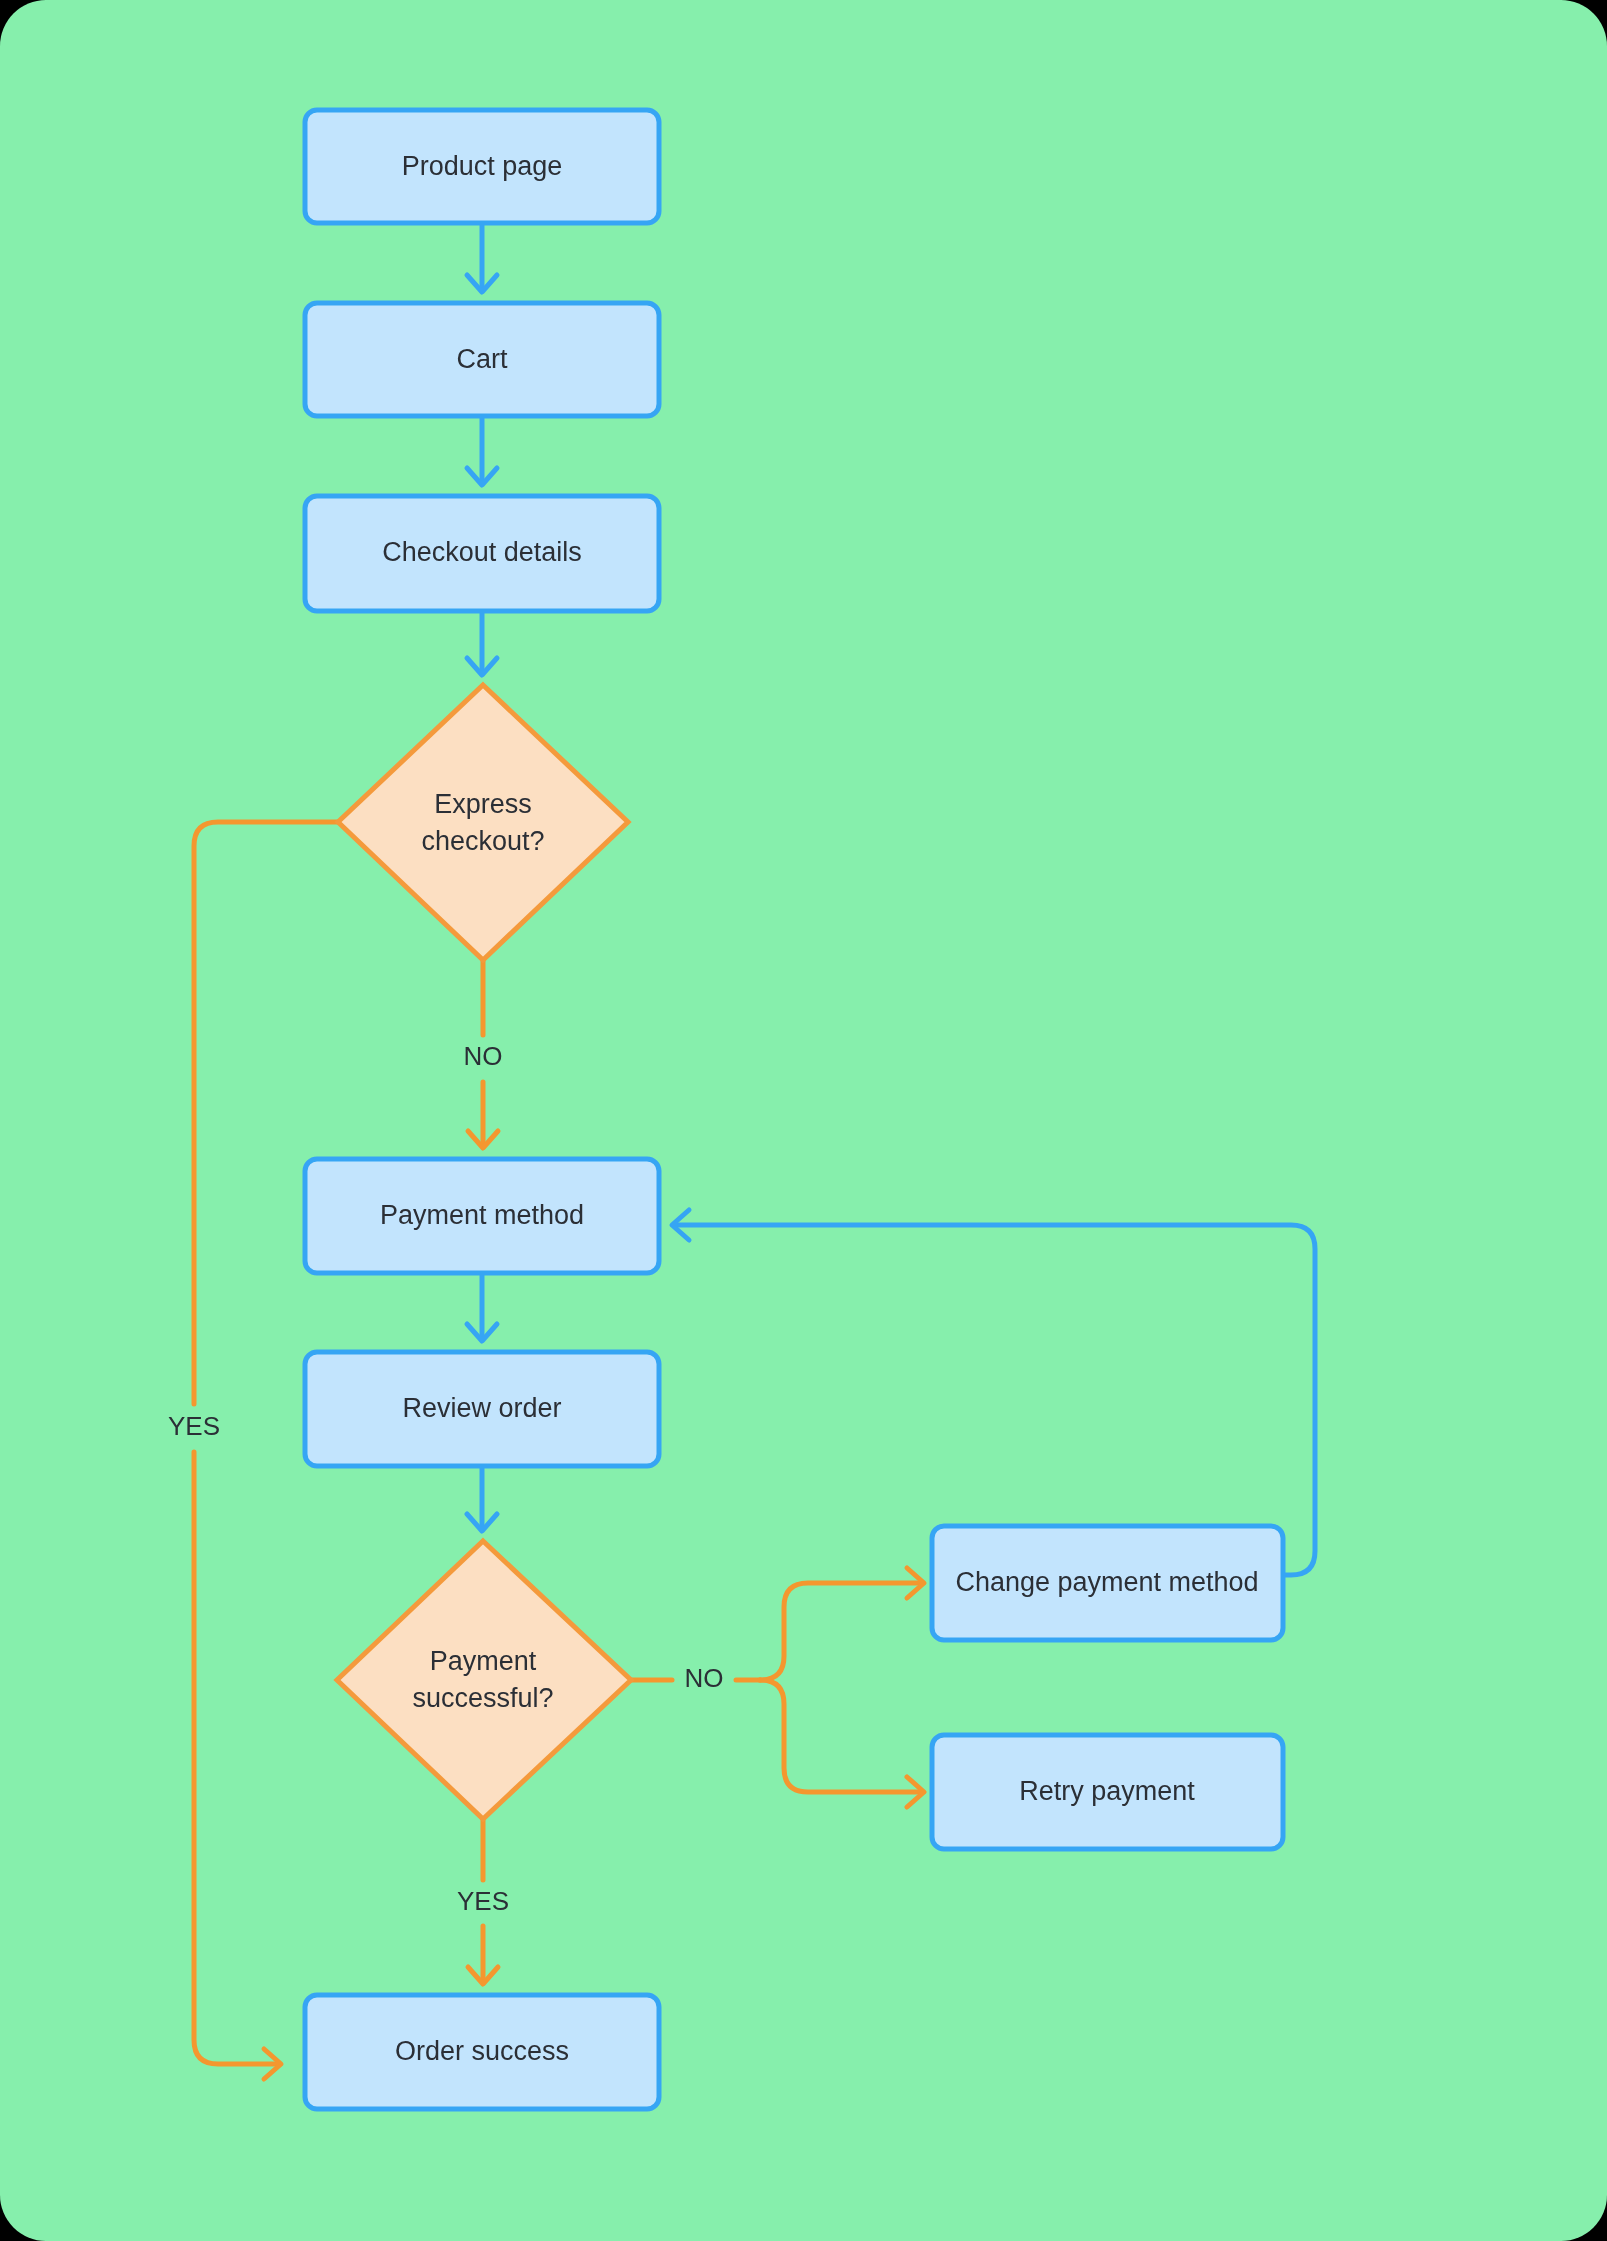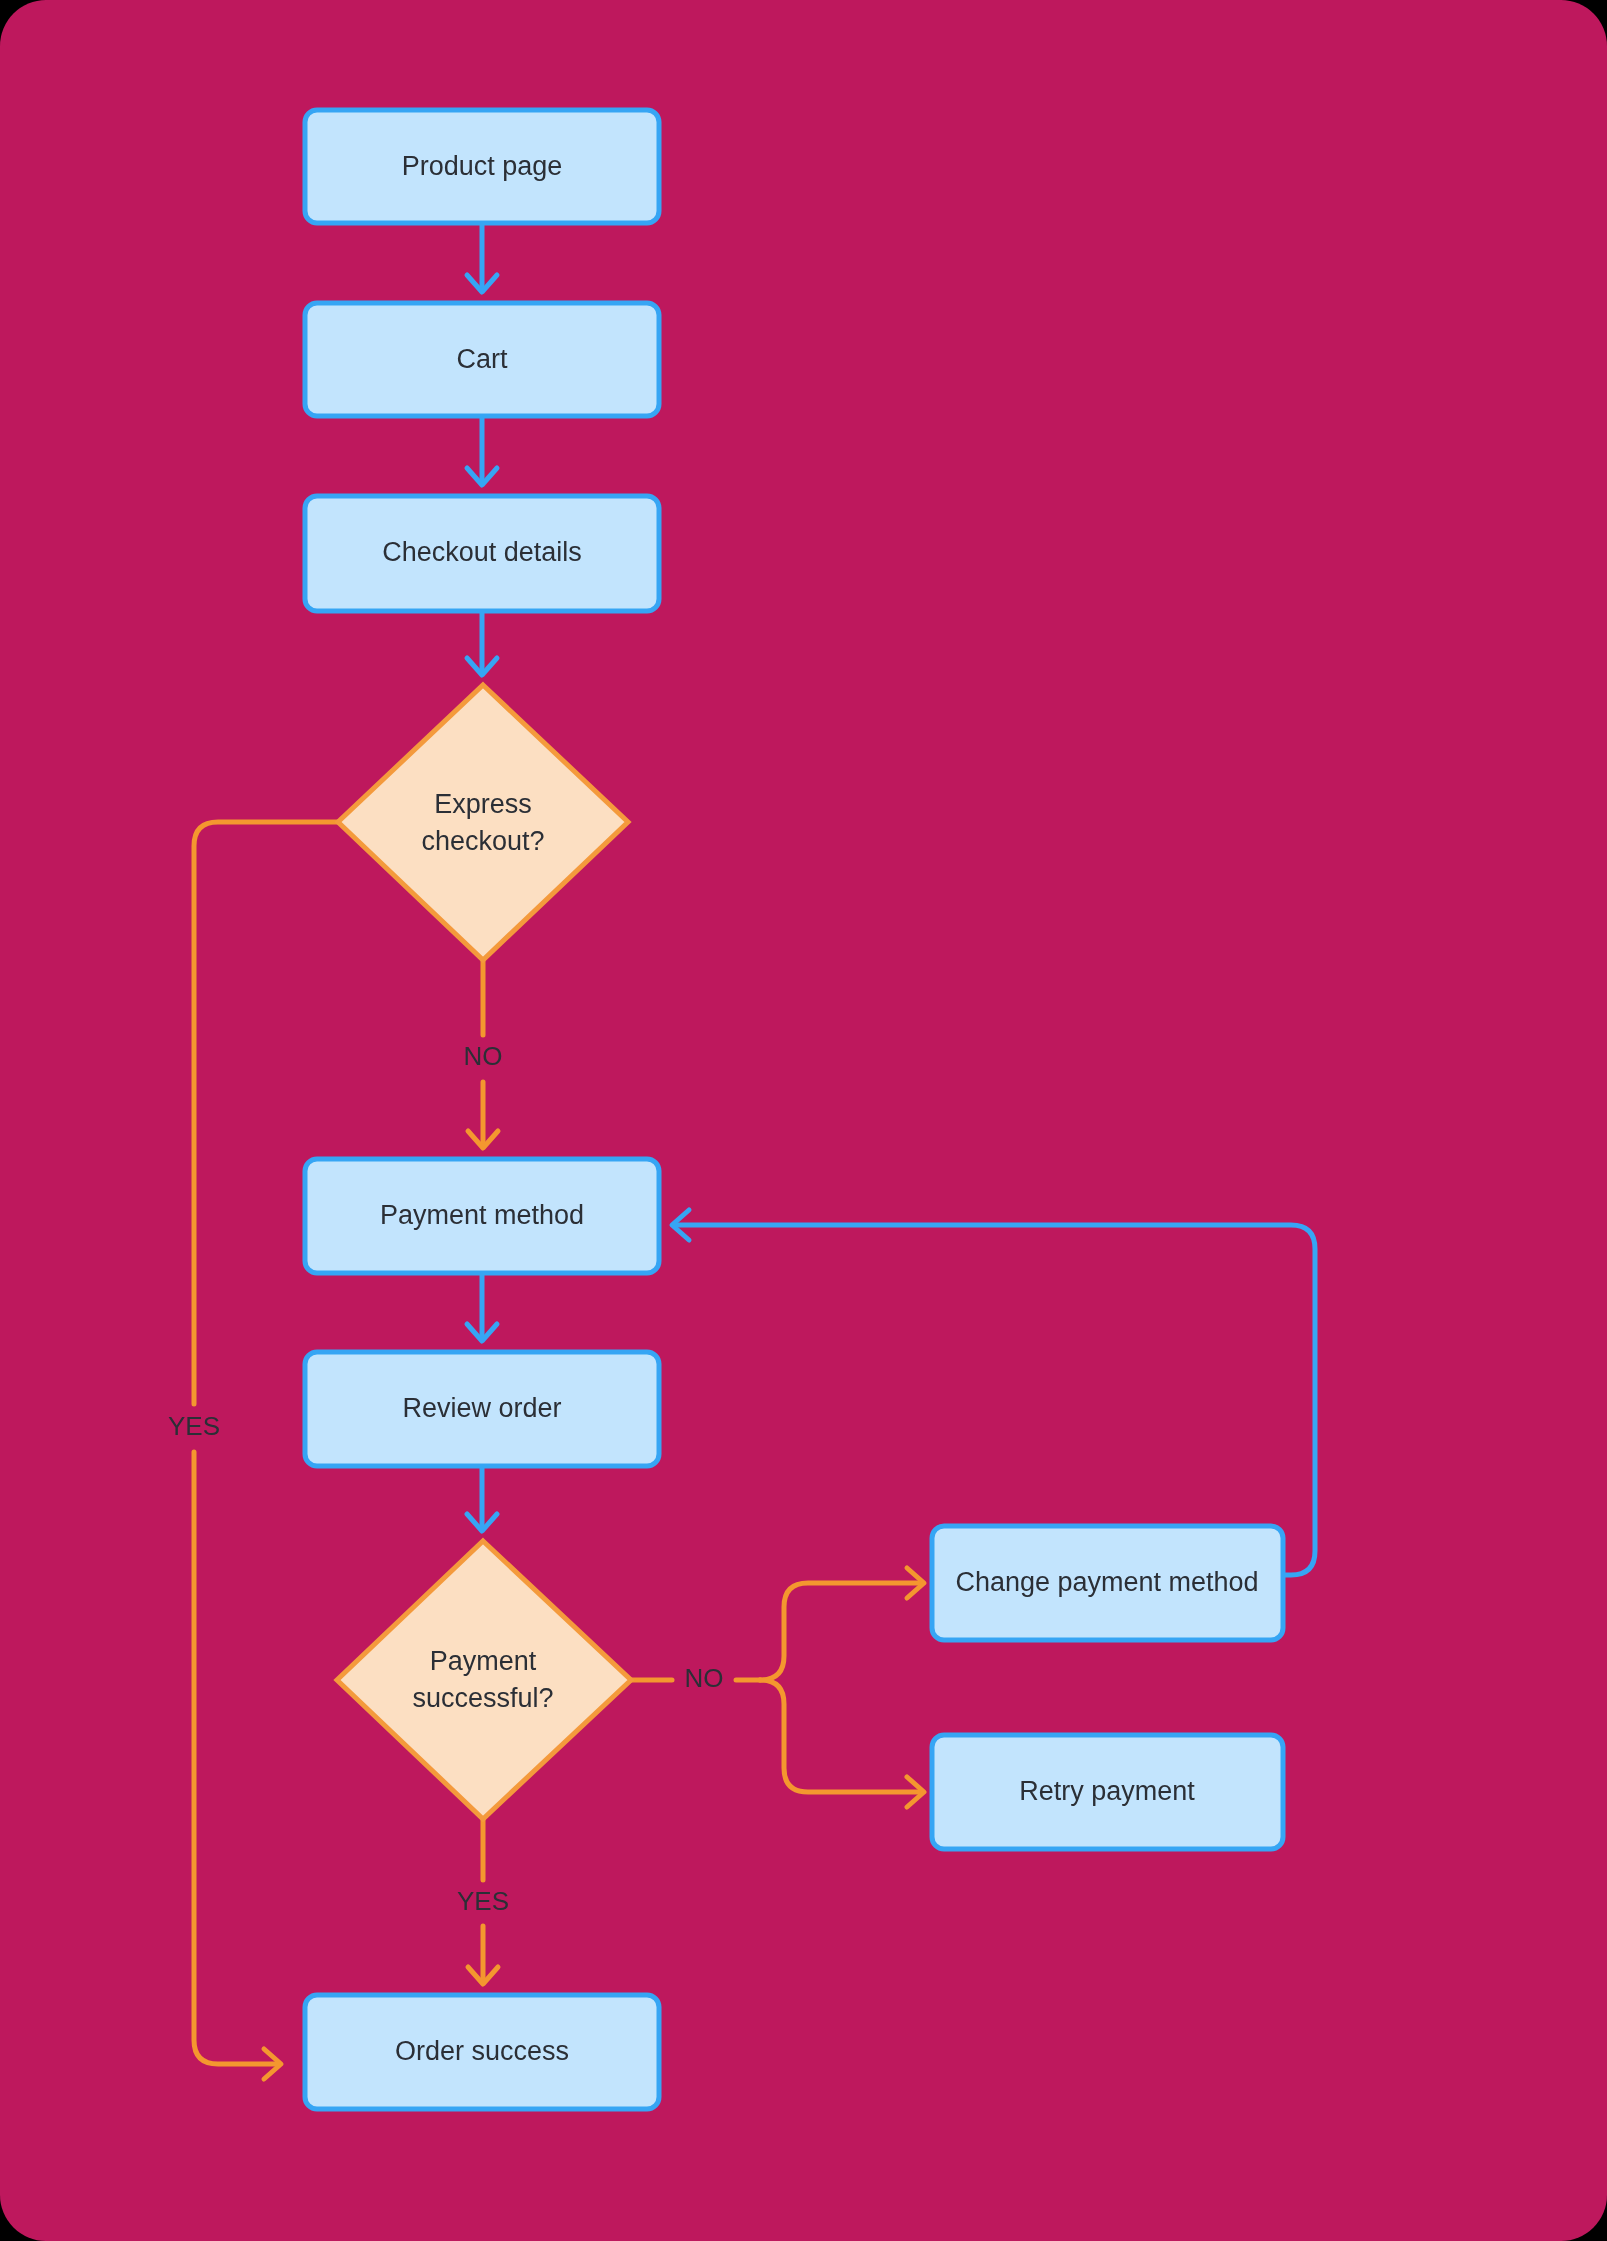--- a/index.html
+++ b/index.html
@@ -4,21 +4,21 @@
 <style>
   html, body {
     margin: 0;
     padding: 0;
     background: #000000;
   }
   #canvas {
     position: relative;
     width: 1607px;
     height: 2241px;
-    background: #be185d;
+    background: #86efac;
     border-radius: 46px;
     overflow: hidden;
     font-family: "Liberation Sans", sans-serif;
   }
   #flow {
     position: absolute;
     inset: 0;
     width: 1607px;
     height: 2241px;
     display: block;

